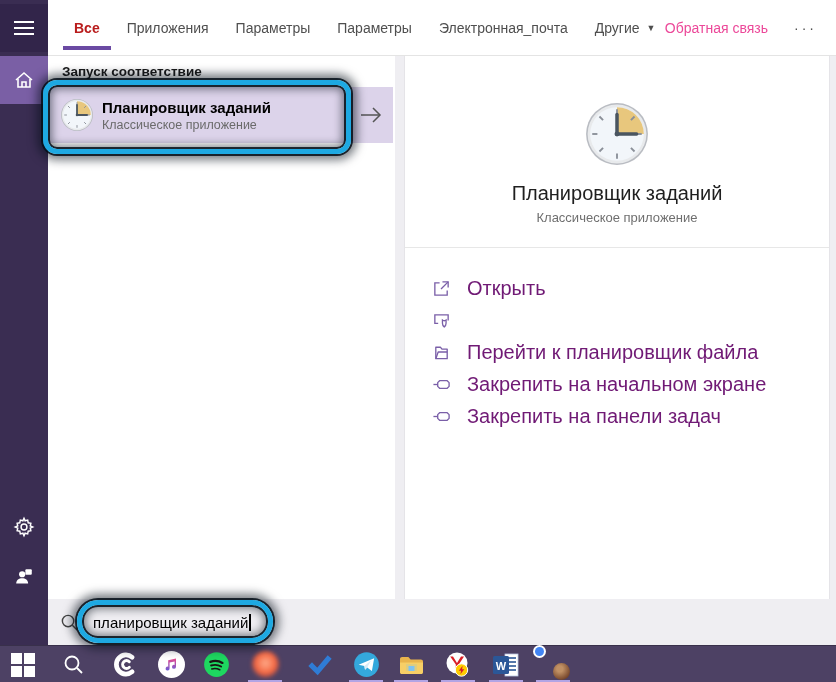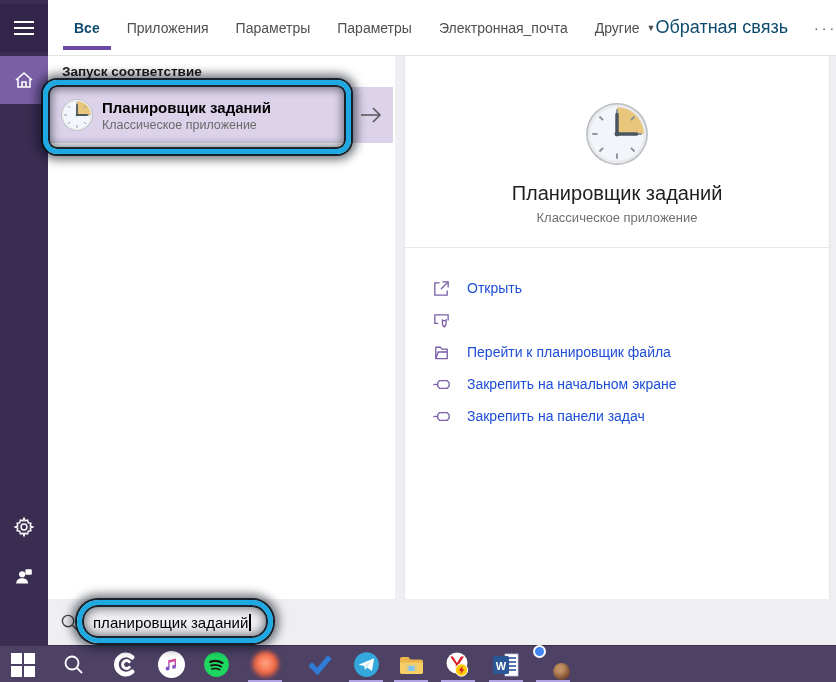--- a/index.html
+++ b/index.html
@@ -17,25 +17,25 @@
   .gear-btn { top:503px; }
   .user-btn { top:553px; }
   .rail-svg { display:block; }
 
   
   .topbar { position:absolute; left:48px; top:0; width:788px; height:56px; background:#ffffff;
             border-bottom:1px solid #e4e4e4; display:flex; align-items:center; z-index:4;
             padding-left:26px; padding-right:19px; }
   .tabs { display:flex; gap:27px; align-items:center; height:100%; }
   .tab { position:relative; height:100%; display:flex; align-items:center; font-size:14px; color:#4f4f4f; cursor:pointer; white-space:nowrap; }
-  .tab.active { color:#0c4a6e; font-weight:700; }
+  .tab.active { color:#b91c1c; font-weight:700; }
   .tab.active::after { content:""; position:absolute; left:-11px; right:-11px; bottom:5px; height:4px; background:#6b4aa3; }
   .tab .caret { font-size:9px; color:#4f4f4f; margin-left:7px; }
   .topbar-right { margin-left:auto; display:flex; align-items:center; gap:26px; }
-  .feedback { font-size:18px; color:#0c4a6e; cursor:pointer; white-space:nowrap; }
+  .feedback { font-size:14px; color:#ec4899; cursor:pointer; white-space:nowrap; }
   .more-dots { font-size:14px; color:#4f4f4f; letter-spacing:3px; cursor:pointer; line-height:10px; }
 
   
   .left-panel { position:absolute; left:48px; top:56px; width:347px; height:543px; background:#fff; z-index:1; }
   .section-title { padding:8px 0 0 14px; font-size:13.5px; font-weight:700; color:#1a1a1a; }
   .best-row { position:absolute; left:0; top:31px; width:345px; height:56px; background:#dcd3ea;
               display:flex; align-items:center; cursor:pointer; }
   .best-row .app-ico { margin-left:12px; width:34px; height:34px; flex:0 0 auto; }
   .best-texts { margin-left:8px; }
   .best-title { font-size:15px; font-weight:700; color:#000; line-height:19px; }
@@ -45,21 +45,21 @@
   .right-panel { position:absolute; left:405px; top:56px; width:424px; height:543px; background:#fff;
                  box-shadow:0 0 0 1px rgba(0,0,0,0.04); z-index:1; }
   .detail-head { text-align:center; }
   .detail-clock { margin:45px auto 0 auto; width:66px; height:66px; }
   .detail-title { margin-top:11px; font-size:20px; color:#1f1f1f; }
   .detail-sub { margin-top:5px; font-size:13px; color:#6f6f6f; }
   .detail-divider { margin-top:22px; height:1px; background:#e7e7e7; }
   .actions { padding-top:24px; }
   .action-row { height:32px; display:flex; align-items:center; padding-left:27px; cursor:pointer; }
   .action-ico { width:19px; height:19px; flex:0 0 auto; }
-  .action-label { margin-left:16px; font-size:14px; color:#1d4ed8; white-space:nowrap; }
+  .action-label { margin-left:16px; font-size:20px; color:#701a75; white-space:nowrap; }
 
   
   .footer { position:absolute; left:48px; top:599px; width:788px; height:46px; background:#efeef2; z-index:2;
             display:flex; align-items:center; }
   .footer .search-glyph { margin-left:12px; display:flex; }
   .search-text { margin-left:14px; font-size:15px; color:#000; }
   .cursor-bar { display:inline-block; width:1.5px; height:17px; background:#000; vertical-align:-3px; margin-left:1px; }
 
   
   .annotation { position:absolute; border:5px solid #1ea9e2; z-index:9; pointer-events:none;

